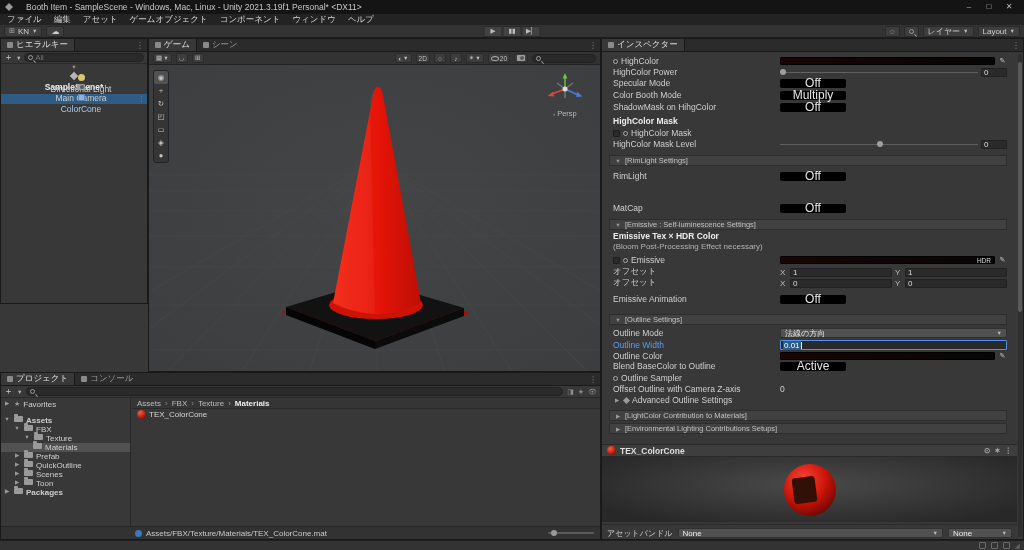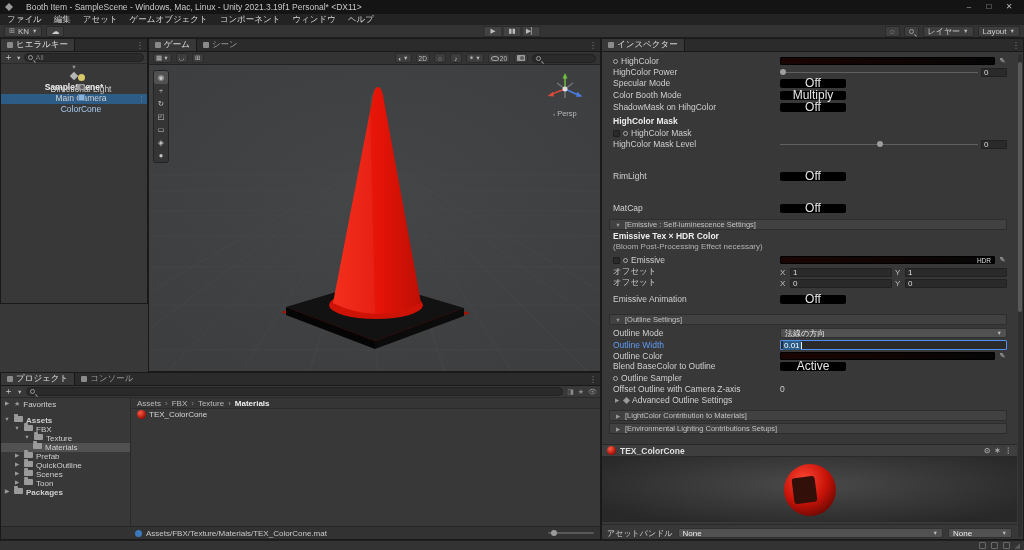--- a/index.html
+++ b/index.html
@@ -527,20 +527,24 @@
             <span>HighColor Mask Level</span>
           </span>
         <span class="ctrl">
           <span class="slider">
               <span class="knob" style="left:49%"></span>
             </span>
           <span class="num">0</span>
         </span>
       </div>
 
+      <div class="isec" style="top:103px">
+        <span class="fold">▼</span>
+        <span>[RimLight Settings]</span>
+      </div>
       <div class="irow" style="top:119px">
         <span class="ilabel">
             <span>RimLight</span>
           </span>
         <span class="ctrl">
             <span class="btn">Off</span>
           </span>
       </div>
 
       <div class="irow" style="top:151px">

